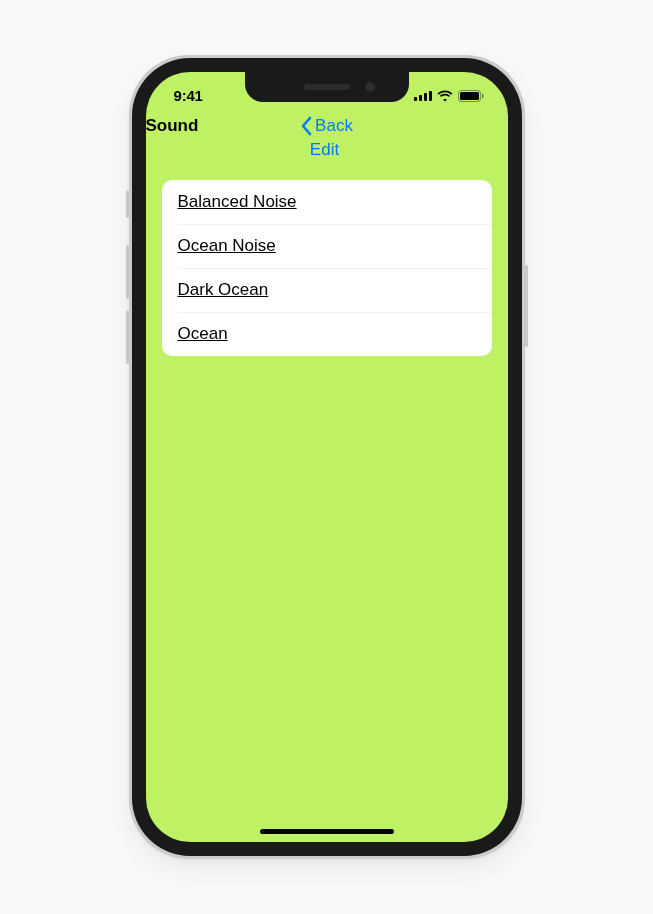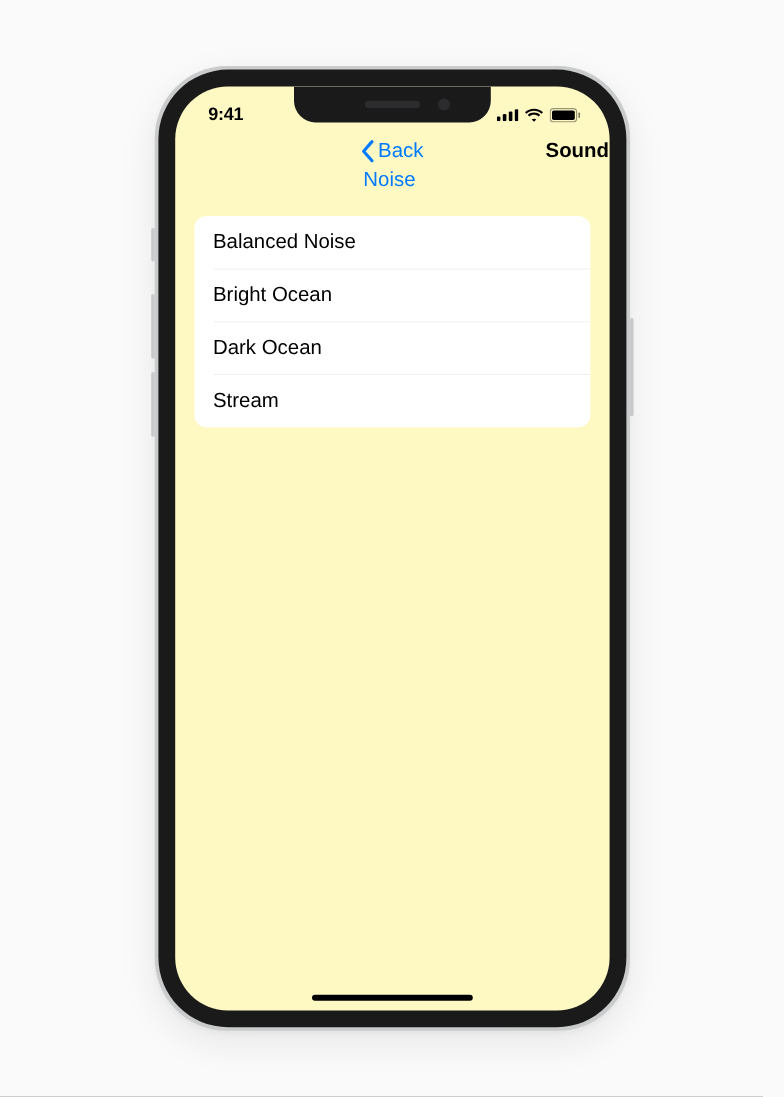--- a/index.html
+++ b/index.html
@@ -41,21 +41,21 @@
       width: 390px;
       height: 798px;
       background: #1a1a1a;
       border-radius: 58px;
       padding: 14px;
       position: relative;
     }
     .screen {
       width: 100%;
       height: 100%;
-      background: #fef9c3;
+      background: #bef264;
       border-radius: 44px;
       overflow: hidden;
       position: relative;
     }
     .notch {
       position: absolute;
       top: 0;
       left: 50%;
       transform: translateX(-50%);
       width: 164px;
@@ -107,28 +107,28 @@
       align-items: center;
       color: #007aff;
       font-size: 17px;
       gap: 3px;
       cursor: pointer;
     }
     .nav-title {
       position: absolute;
       left: 0;
       right: 0;
-      text-align: right;
+      text-align: left;
       font-size: 17px;
       font-weight: 600;
       color: #000;
       pointer-events: none;
     }
     .nav-edit { color: #007aff; font-size: 17px; cursor: pointer; padding-right: 4px; }
-    .content { padding: 20px 16px 0 16px; }
+    .content { padding: 20px 16px 0 16px; text-decoration: underline; }
     .list-group {
       background: #fff;
       border-radius: 10px;
       overflow: hidden;
     }
     .list-row {
       min-height: 44px;
       padding: 12px 16px;
       font-size: 17px;
       color: #000;
@@ -197,36 +197,36 @@
       </div>
 
       <div class="nav-bar">
         <div class="nav-back">
           <svg width="12" height="20" viewBox="0 0 12 20">
             <path d="M10 2 L3 10 L10 18" stroke="#007aff" stroke-width="2.6" fill="none" stroke-linecap="round" stroke-linejoin="round"></path>
           </svg>
           <span>Back</span>
         </div>
         <div class="nav-title">Sound</div>
-        <div class="nav-edit">Noise</div>
+        <div class="nav-edit">Edit</div>
       </div>
 
       <div class="content">
         <div class="list-group">
           <div class="list-row">
             <span>Balanced Noise</span>
           </div>
           <div class="list-row">
-            <span>Bright Ocean</span>
+            <span>Ocean Noise</span>
           </div>
           <div class="list-row">
             <span>Dark Ocean</span>
           </div>
           <div class="list-row">
-            <span>Stream</span>
+            <span>Ocean</span>
           </div>
         </div>
       </div>
 
       <div class="home-indicator"></div>
 
     </div>
   </div>
 </div>
 

